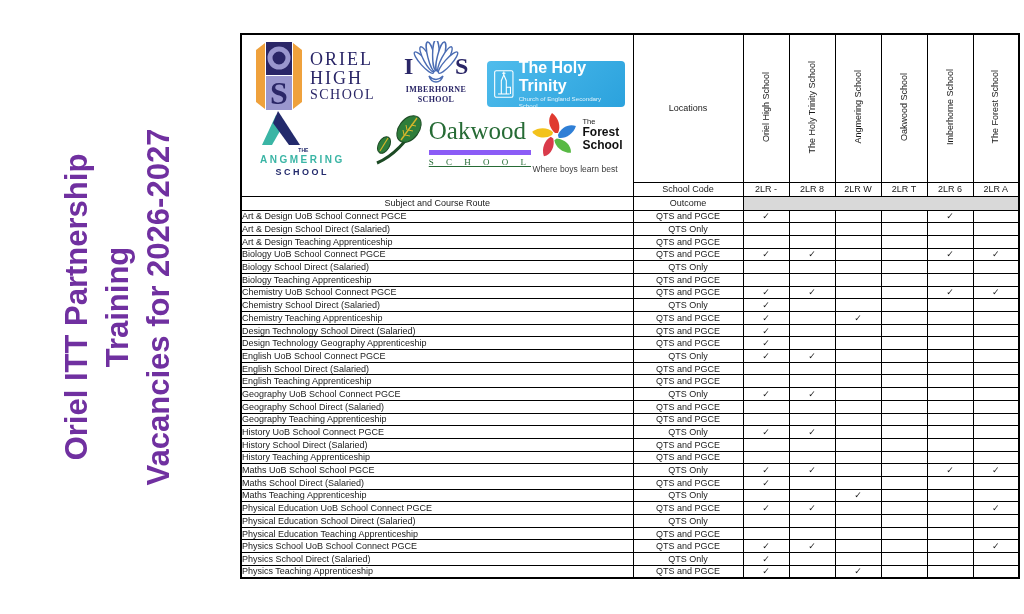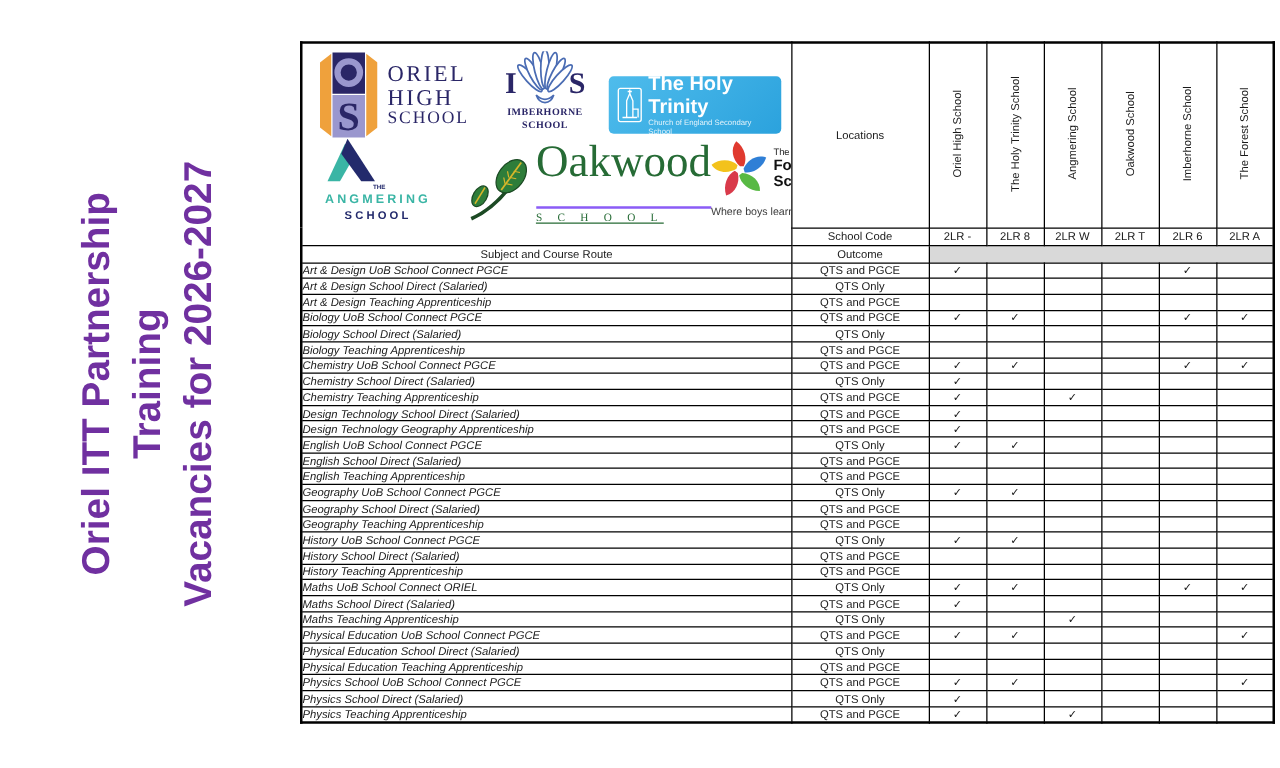--- a/index.html
+++ b/index.html
@@ -23,21 +23,21 @@
   tbody.data tr{height:12.7px;}
 
   td.locations{text-align:center;vertical-align:middle;font-size:10px;}
   td.vcell{text-align:center;vertical-align:middle;}
   .vert{display:inline-block;writing-mode:vertical-rl;transform:rotate(180deg);
     font-size:9px;white-space:nowrap;line-height:1;}
   td.code{text-align:center;font-size:9.5px;}
   td.codelabel{text-align:center;font-size:9.5px;}
   td.colhead{text-align:center;font-size:9.5px;margin-top:31px;}
   td.grayband{background:#D9D9D9;}
-  td.subject{text-align:left;padding-left:3px;white-space:nowrap;font-size:9px;font-style:italic;}
+  td.subject{text-align:left;padding-left:3px;white-space:nowrap;font-size:9px;}
   td.outcome{text-align:center;font-size:9px;}
   td.check{text-align:center;font-size:9px;color:#595959;}
 
   
   td.logos-cell{vertical-align:top;}
   .logos-wrap{display:flex;flex-direction:column;justify-content:space-between;
     height:100%;box-sizing:border-box;padding:6px 8px 12px 14px;}
   .logo-row{display:flex;align-items:flex-start;}
 
   
@@ -61,22 +61,22 @@
 
   
   .lg-ang{margin-left:4px;display:flex;flex-direction:column;text-align:center;}
   .ang-the{color:#232A6C;font-weight:bold;font-size:5px;margin:1px 0 1px 2px;}
   .ang-name{color:#3AB5A5;font-weight:bold;font-size:10px;letter-spacing:2.5px;}
   .ang-school{color:#232A6C;font-weight:bold;font-size:9px;letter-spacing:2.5px;margin-top:2px;}
 
   
   .lg-oak{margin-left:26px;display:flex;align-items:flex-end;}
   .oak-text{margin-left:2px;}
-  .oak-name{font-family:"Liberation Serif",serif;color:#266B35;font-size:36px;line-height:1;
-    border-bottom:2px solid #8b5cf6;padding-bottom:18px;}
+  .oak-name{font-family:"Liberation Serif",serif;color:#266B35;font-size:25px;line-height:1;
+    border-bottom:5px solid #8b5cf6;padding-bottom:7px;}
   .oak-school{color:#266B35;font-size:9px;letter-spacing:5px;margin-top:2px;
     font-family:"Liberation Serif",serif;text-decoration:underline;}
 
   
   .lg-forest{margin-left:auto;margin-right:2px;display:flex;flex-direction:column;}
   .forest-top{display:flex;align-items:center;}
   .forest-text{margin-left:4px;line-height:1.05;}
   .f-the{font-size:7.5px;color:#222;}
   .f-n{font-weight:bold;font-size:12px;color:#111;}
   .forest-tag{font-size:8.5px;color:#3a3a3a;margin-top:5px;}
@@ -430,21 +430,21 @@
           <td class="subject">History Teaching Apprenticeship</td>
           <td class="outcome">QTS and PGCE</td>
           <td class="check"></td>
           <td class="check"></td>
           <td class="check"></td>
           <td class="check"></td>
           <td class="check"></td>
           <td class="check"></td>
         </tr>
         <tr>
-          <td class="subject">Maths UoB School Connect ORIEL</td>
+          <td class="subject">Maths UoB School School PGCE</td>
           <td class="outcome">QTS Only</td>
           <td class="check">✓</td>
           <td class="check">✓</td>
           <td class="check"></td>
           <td class="check"></td>
           <td class="check">✓</td>
           <td class="check">✓</td>
         </tr>
         <tr>
           <td class="subject">Maths School Direct (Salaried)</td>

